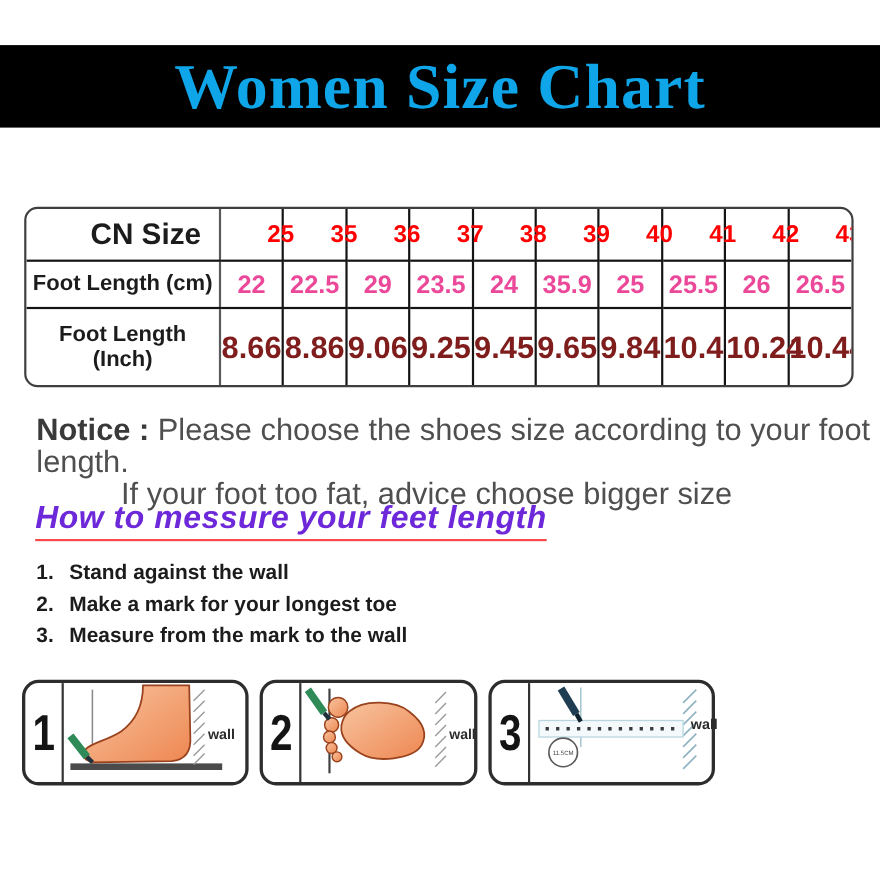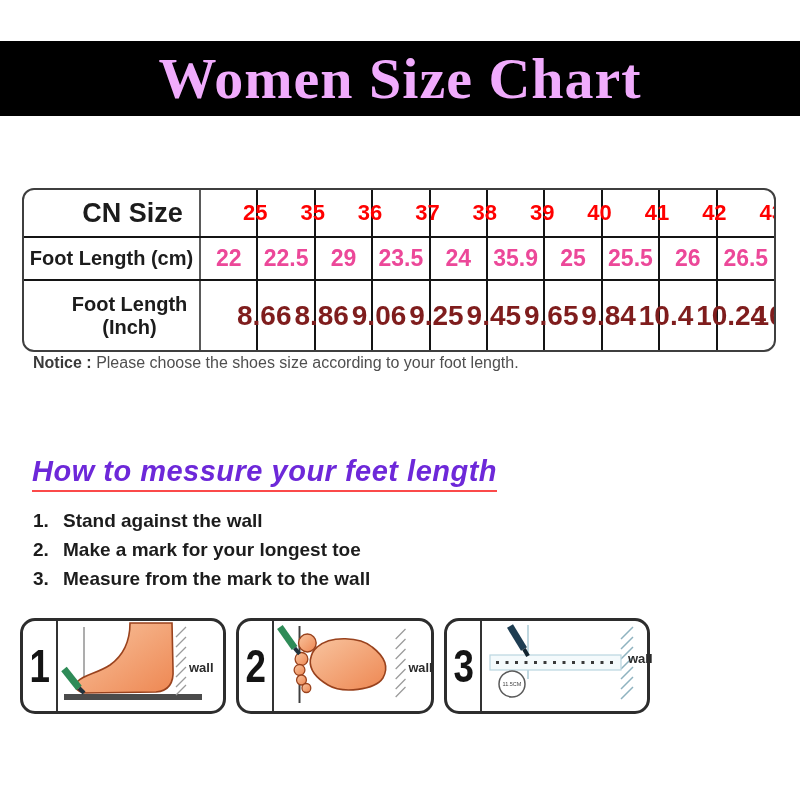--- a/index.html
+++ b/index.html
@@ -2,40 +2,40 @@
 <html><head>
 <meta charset="utf-8">
 <style>
   html,body{margin:0;padding:0;width:800px;height:800px;background:#ffffff;
     font-family:"Liberation Sans",sans-serif;}
   .page{position:relative;width:800px;height:800px;overflow:hidden;background:#fff;}
 
   
   .banner{position:absolute;top:41px;left:0;width:800px;height:75px;background:#000;
     display:flex;align-items:center;justify-content:center;}
-  .banner .title{color:#f0abfc;font-family:"Liberation Serif",serif;font-weight:bold;
+  .banner .title{color:#0ea5e9;font-family:"Liberation Serif",serif;font-weight:bold;
     font-size:58px;letter-spacing:1px;}
 
   
   .table-wrap{position:absolute;top:188px;left:22px;width:750px;height:160px;
     border:2px solid #3f3f3f;border-radius:12px;overflow:hidden;background:#fff;}
   table.size-table{border-collapse:collapse;width:100%;height:100%;table-layout:fixed;}
   .size-table td{border:2px solid #141414;text-align:center;vertical-align:middle;padding:0;}
   .size-table tr:first-child td{border-top:none;padding-left:42px;}
-  .size-table tr:last-child td{border-bottom:none;padding-left:36px;}
+  .size-table tr:last-child td{border-bottom:none;}
   .size-table td:first-child{border-left:none;border-right:2px solid #5a5a5a;}
   .size-table td:last-child{border-right:none;border-radius:21px;}
   .lbl{font-weight:bold;color:#1c1c1c;font-size:20px;}
   .lbl-cn{font-size:27px;}
   .val-size{color:#ff0000;font-weight:bold;font-size:22px;}
   .val-cm{color:#ec4899;font-weight:600;font-size:23px;}
   .val-inch{color:#7f1d1d;font-weight:700;font-size:28px;}
 
   
-  .notice{position:absolute;top:348px;left:33px;font-size:16px;color:#4f4f4f;line-height:29px;}
+  .notice{position:absolute;top:376px;left:33px;font-size:28px;color:#4f4f4f;line-height:29px;}
   .notice .notice-label{font-weight:bold;color:#3a3a3a;}
   .notice .line2{display:block;padding-left:77px;}
 
   
   .howto-heading{position:absolute;top:455px;left:32px;font-size:29px;font-weight:bold;
     font-style:italic;color:#6d28d9;padding-bottom:2px;border-bottom:2px solid #fb4a4a;
     letter-spacing:.5px;}
   .steps{position:absolute;top:511px;left:33px;}
   .step{display:flex;font-size:19px;font-weight:bold;color:#1c1c1c;line-height:20px;
     margin-bottom:9px;}
@@ -110,20 +110,21 @@
         <td class="val-inch">10.24</td>
         <td class="val-inch">10.44</td>
       </tr>
     </tbody>
       </table>
   </div>
 
   <div class="notice">
     <span class="notice-label">Notice :</span>
     <span>Please choose the shoes size according to your foot length.</span>
+    <span class="line2">If your foot too fat, advice choose bigger size</span>
   </div>
 
   <div class="howto-heading">How to messure your feet length</div>
 
   <div class="steps">
     <div class="step">
       <span class="num">1.</span>
       <span>Stand against the wall</span>
     </div>
     <div class="step">

